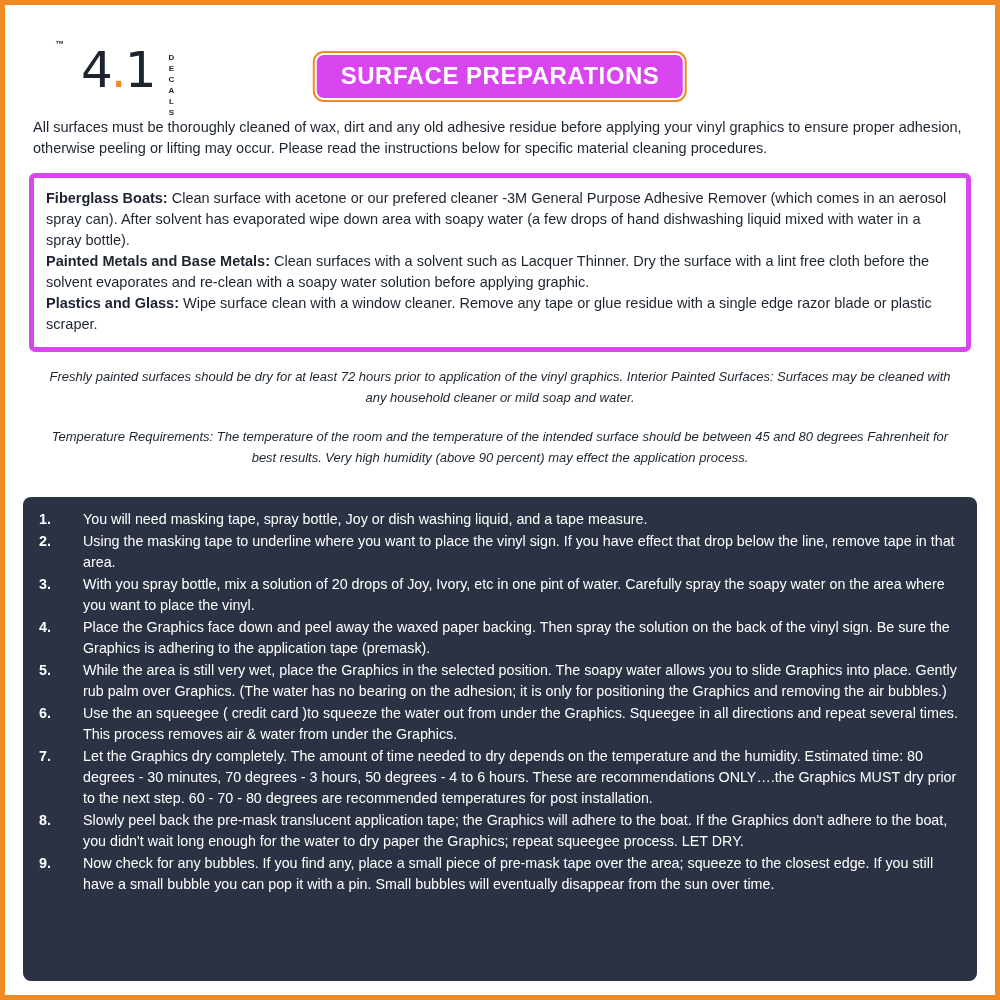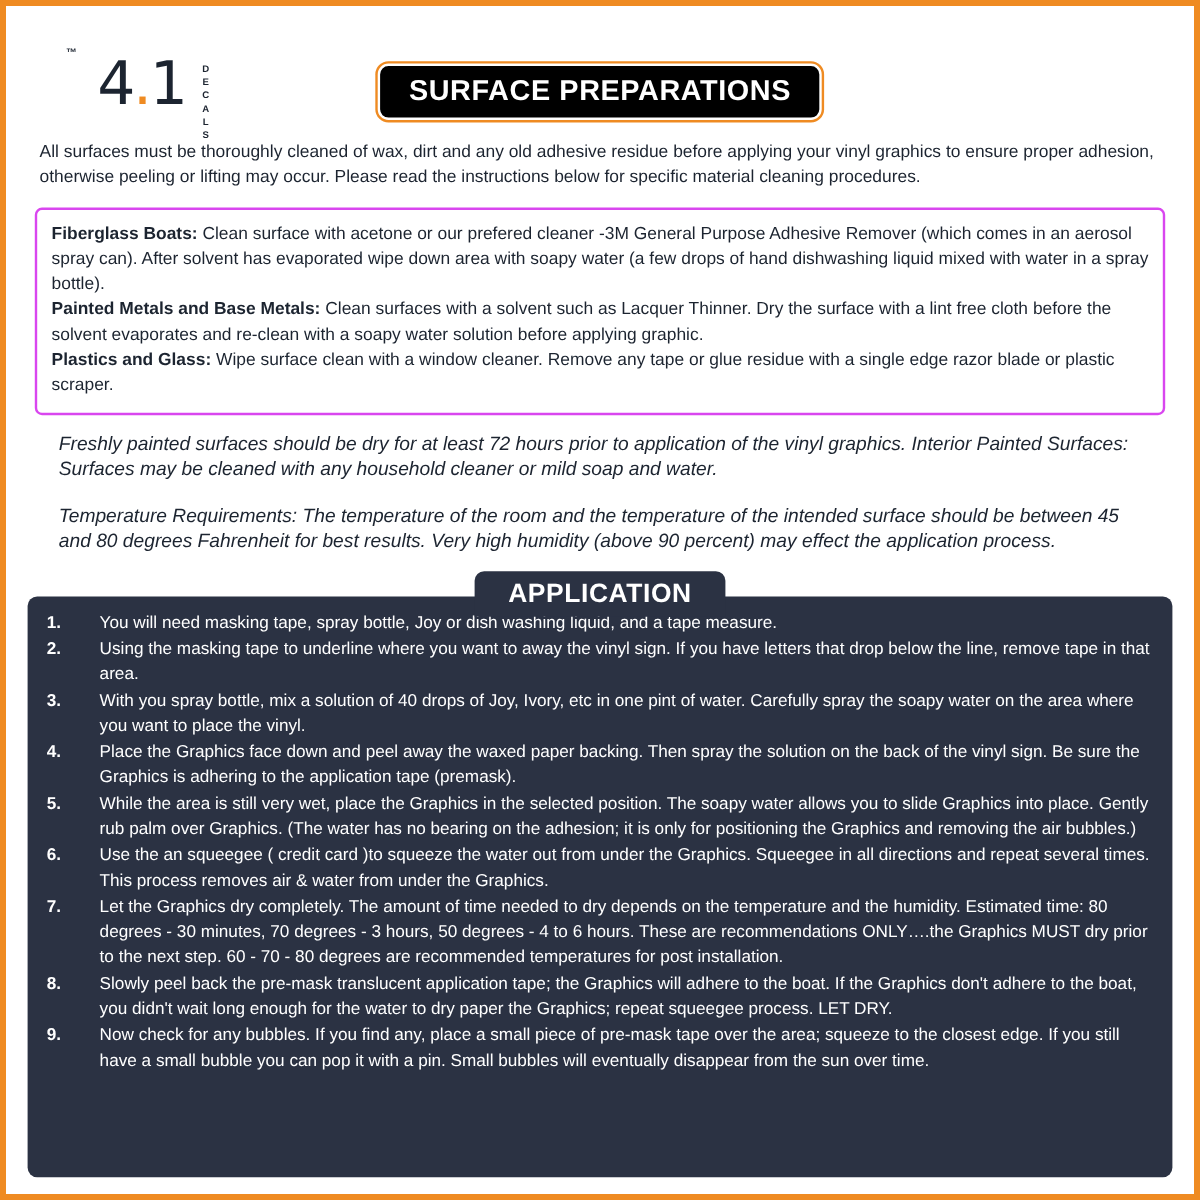--- a/index.html
+++ b/index.html
@@ -76,21 +76,21 @@
     writing-mode: vertical-rl;
     text-orientation: upright;
     line-height: 8px;
   }
 
   .banner {
     position: absolute;
     left: 50%;
     transform: translateX(-50%);
     top: 36px;
-    background: #000000;
+    background: #d946ef;
     color: #ffffff;
     border-radius: 9px;
     padding: 7px 24px 8px 24px;
     font-size: 24px;
     font-weight: bold;
     letter-spacing: 0.5px;
     border: 2px solid #ffffff;
     box-shadow: 0 0 0 2px #ef8b22;
     font-family: "Liberation Sans", sans-serif;
   }
@@ -100,37 +100,38 @@
     margin: 22px 12px 0 10px;
     font-size: 14.5px;
     line-height: 21px;
     color: #1c2430;
     font-family: "Liberation Sans", sans-serif;
   }
 
   
   .materials {
     margin: 14px 6px 0 6px;
-    border: 2px solid #d946ef;
+    border: 5px solid #d946ef;
     border-radius: 6px;
     padding: 10px 12px 12px 12px;
     font-size: 14.5px;
     line-height: 21px;
   }
   .materials p {
     margin: 0;
   }
   .materials b { font-weight: bold; }
 
   
   .note {
     margin: 14px 26px 0 26px;
     font-style: italic;
-    font-size: 16px;
-    line-height: 21px;
+    font-size: 13px;
+    line-height: 21px;
+    text-align: center;
   }
   .note.second {
     margin-top: 18px;
   }
 
   
   .app-banner-wrap {
     position: relative;
     height: 30px;
     margin-top: 14px;
@@ -199,36 +200,33 @@
 
     <div class="materials">
       <p><b>Fiberglass Boats:</b><span> Clean surface with acetone or our prefered cleaner -3M General Purpose Adhesive Remover (which comes in an aerosol spray can). After solvent has evaporated wipe down area with soapy water (a few drops of hand dishwashing liquid mixed with water in a spray bottle).</span></p>
       <p><b>Painted Metals and Base Metals:</b><span> Clean surfaces with a solvent such as Lacquer Thinner. Dry the surface with a lint free cloth before the solvent evaporates and re-clean with a soapy water solution before applying graphic.</span></p>
       <p><b>Plastics and Glass:</b><span> Wipe surface clean with a window cleaner. Remove any tape or glue residue with a single edge razor blade or plastic scraper.</span></p>
     </div>
 
     <div class="note">Freshly painted surfaces should be dry for at least 72 hours prior to application of the vinyl graphics. Interior Painted Surfaces: Surfaces may be cleaned with any household cleaner or mild soap and water.</div>
     <div class="note second">Temperature Requirements: The temperature of the room and the temperature of the intended surface should be between 45 and 80 degrees Fahrenheit for best results. Very high humidity (above 90 percent) may effect the application process.</div>
 
-    <div class="app-banner-wrap">
-      <div class="app-banner">APPLICATION</div>
-    </div>
 
     <div class="steps">
       <div class="step">
         <div class="step-num">1.</div>
         <div class="step-text">You will need masking tape, spray bottle, Joy or dish washing liquid, and a tape measure.</div>
       </div>
       <div class="step">
         <div class="step-num">2.</div>
-        <div class="step-text">Using the masking tape to underline where you want to away the vinyl sign. If you have letters that drop below the line, remove tape in that area.</div>
+        <div class="step-text">Using the masking tape to underline where you want to place the vinyl sign. If you have effect that drop below the line, remove tape in that area.</div>
       </div>
       <div class="step">
         <div class="step-num">3.</div>
-        <div class="step-text">With you spray bottle, mix a solution of 40 drops of Joy, Ivory, etc in one pint of water. Carefully spray the soapy water on the area where you want to place the vinyl.</div>
+        <div class="step-text">With you spray bottle, mix a solution of 20 drops of Joy, Ivory, etc in one pint of water. Carefully spray the soapy water on the area where you want to place the vinyl.</div>
       </div>
       <div class="step">
         <div class="step-num">4.</div>
         <div class="step-text">Place the Graphics face down and peel away the waxed paper backing. Then spray the solution on the back of the vinyl sign. Be sure the Graphics is adhering to the application tape (premask).</div>
       </div>
       <div class="step">
         <div class="step-num">5.</div>
         <div class="step-text">While the area is still very wet, place the Graphics in the selected position. The soapy water allows you to slide Graphics into place. Gently rub palm over Graphics. (The water has no bearing on the adhesion; it is only for positioning the Graphics and removing the air bubbles.)</div>
       </div>
       <div class="step">

